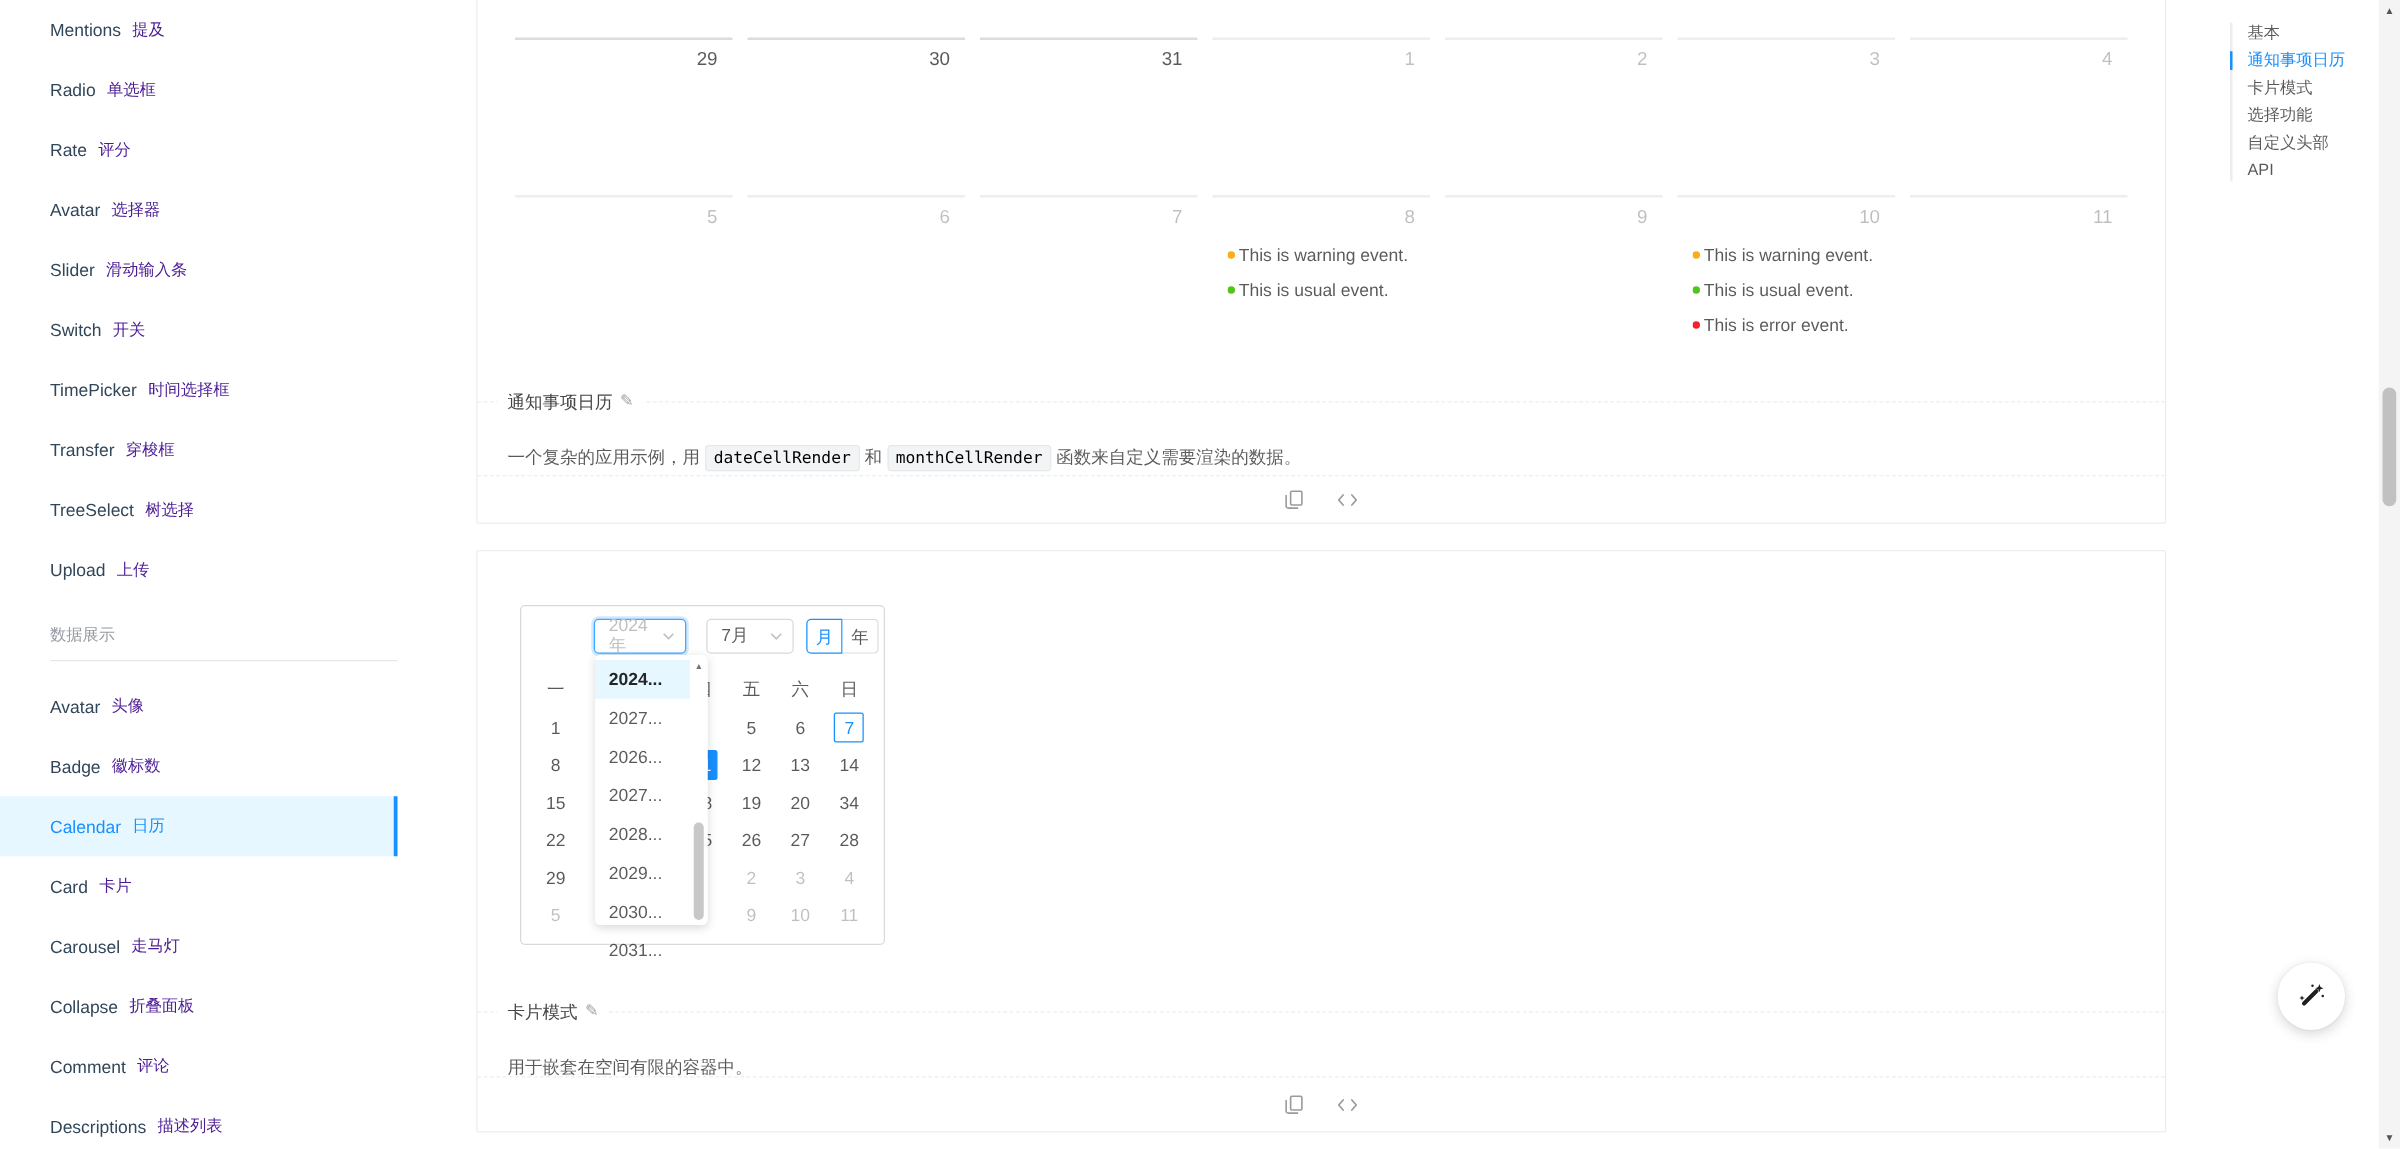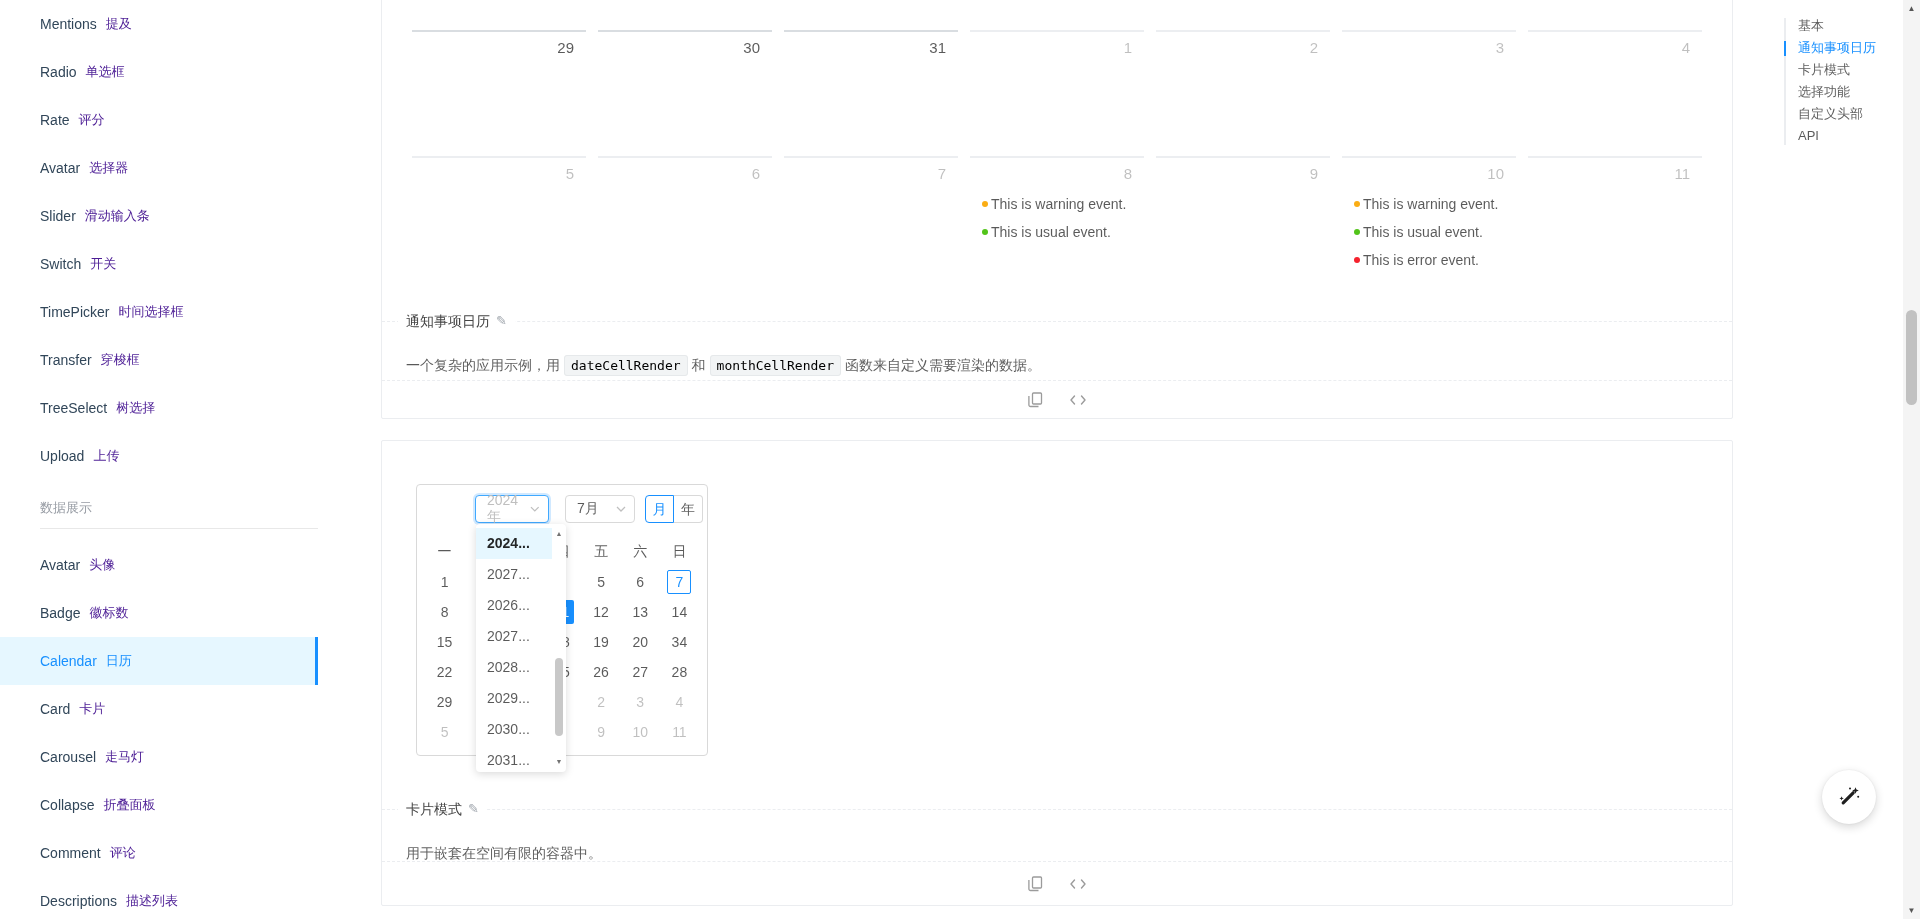--- a/index.html
+++ b/index.html
@@ -61,21 +61,21 @@
   .radio.checked{border-color:#1890ff;color:#1890ff;}
   .mini-body{padding:12px 8px 8px;}
   .mini-row{display:flex;}
   .mini-cell{flex:1;height:30px;display:flex;align-items:center;justify-content:center;font-size:14px;color:rgba(0,0,0,.65);cursor:pointer;}
   .week-row .mini-cell{cursor:default;}
   .mini-cell .d{width:24px;height:24px;line-height:24px;text-align:center;border-radius:2px;box-sizing:border-box;}
   .mini-cell.today .d{border:1px solid #1890ff;color:#1890ff;line-height:22px;}
   .mini-cell.selected .d{background:#1890ff;color:#fff;}
 
   
-  .year-dropdown{position:absolute;left:476px;top:524px;width:90px;height:248px;background:#fff;border-radius:4px;
+  .year-dropdown{position:absolute;left:476px;top:524px;width:90px;height:216px;background:#fff;border-radius:4px;
     box-shadow:0 2px 8px rgba(0,0,0,.15);z-index:30;display:flex;padding:4px 0;box-sizing:border-box;}
   .dd-list{flex:1;}
   .dd-item{height:31px;line-height:31px;padding-left:11px;font-size:14px;color:rgba(0,0,0,.65);cursor:pointer;white-space:nowrap;}
   .dd-item.selected{background:#e6f7ff;font-weight:700;color:rgba(0,0,0,.85);}
   .dd-scroll{width:14px;display:flex;flex-direction:column;align-items:center;background:#fff;}
   .dd-arrow{font-size:7px;color:#737373;height:12px;line-height:12px;cursor:pointer;}
   .dd-track{flex:1;width:10px;position:relative;}
   .dd-thumb{position:absolute;left:1px;width:8px;top:118px;height:78px;background:#c8c8c8;border-radius:4px;cursor:pointer;}
 
   

